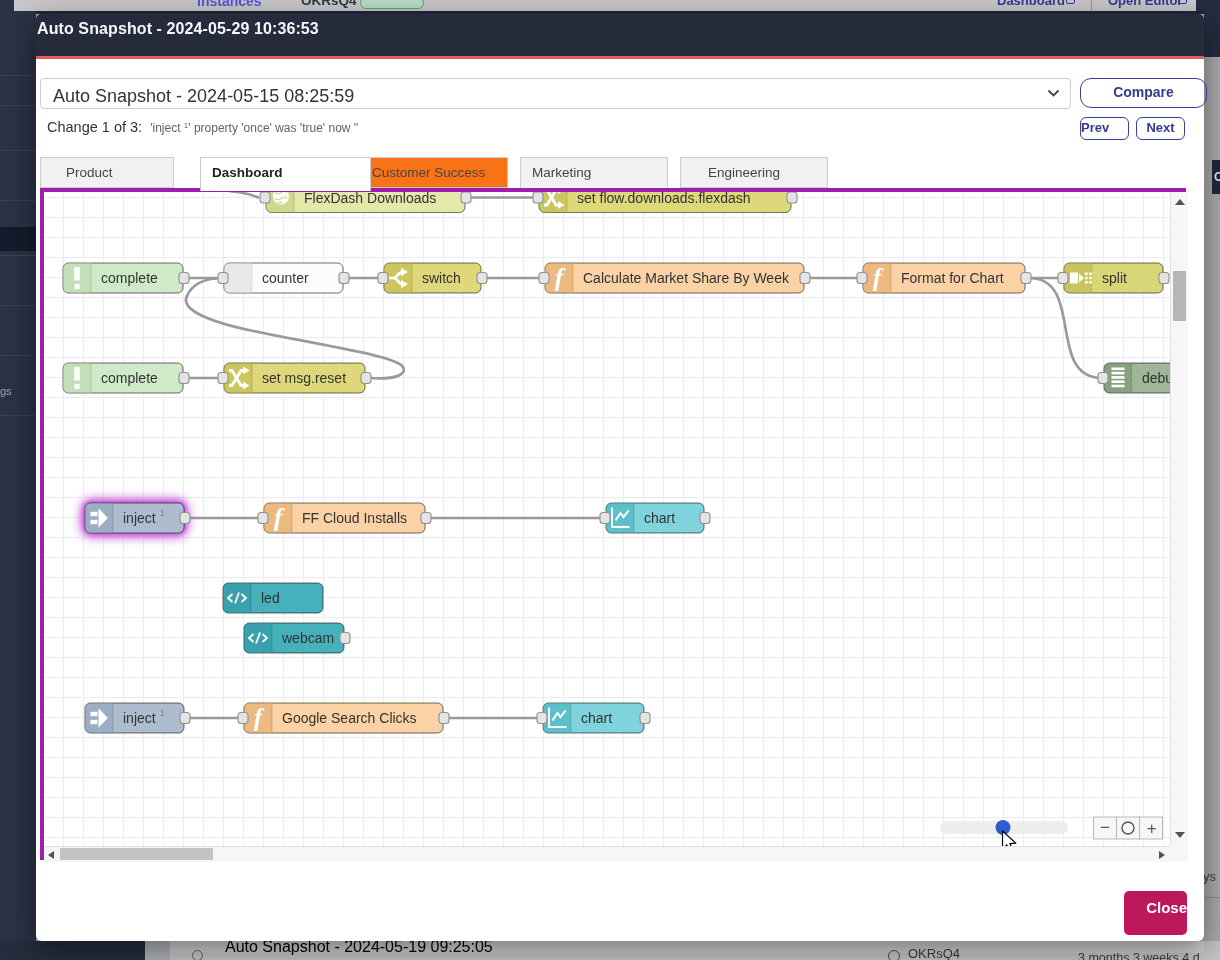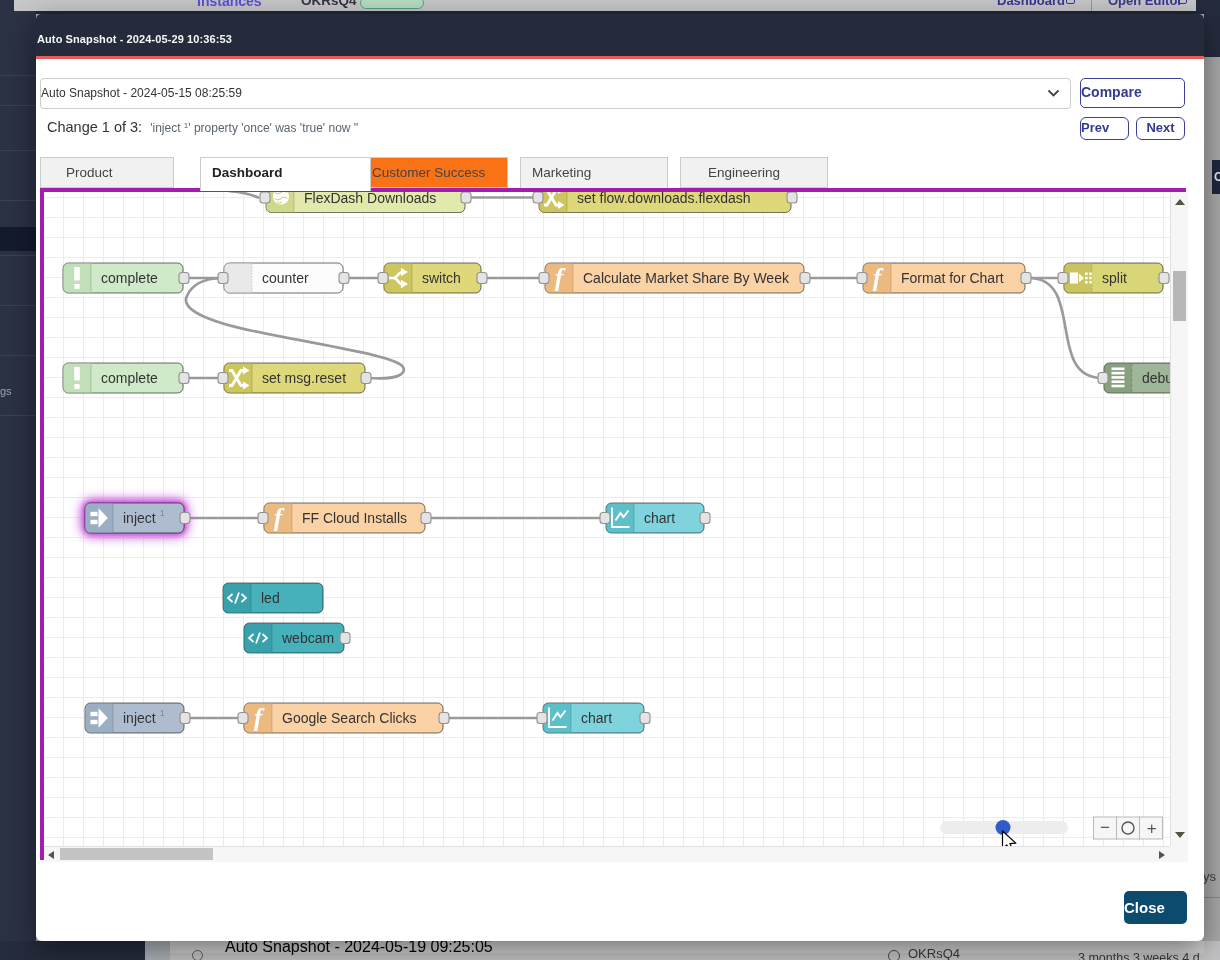--- a/index.html
+++ b/index.html
@@ -42,30 +42,30 @@
 <div class="abs" style="left:145px;top:941px;width:25px;height:19px;background:#aeb2b8"></div>
 <div class="abs" style="left:170px;top:941px;width:1034px;height:12px;background:#cfcfcf"></div>
 <div class="abs" style="left:225px;top:938px;color:#000000;font-size:16px">Auto Snapshot - 2024-05-19 09:25:05</div>
 <div class="abs" style="left:192px;top:950px;width:11px;height:11px;border:1.5px solid #5c5c5c;border-radius:50%"></div>
 <div class="abs" style="left:908px;top:946px;color:#3a3a3a;font-size:13px">OKRsQ4</div>
 <div class="abs" style="left:888px;top:950px;width:12px;height:12px;border:1.5px solid #4a4a4a;border-radius:50%"></div>
 <div class="abs" style="left:1078px;top:951px;color:#3a3a3a;font-size:12.5px">3 months 3 weeks 4 d</div>
 
 <div class="abs" style="left:36px;top:14px;width:1168px;height:927px;background:#fff;border-radius:5px 5px 6px 6px;box-shadow:0 8px 30px rgba(0,0,0,0.45)"></div>
 <div class="abs" style="left:36px;top:14px;width:1168px;height:42px;background:#252b3a;border-radius:5px 5px 0 0"></div>
-<div class="abs" style="left:37px;top:33px;color:#f6f7f9;font-weight:bold;font-size:11px;letter-spacing:0.1px">Auto Snapshot - 2024-05-29 10:36:53</div>
+<div class="abs" style="left:37px;top:20px;color:#f6f7f9;font-weight:bold;font-size:16px;letter-spacing:0.1px">Auto Snapshot - 2024-05-29 10:36:53</div>
 <div class="abs" style="left:36px;top:56px;width:1168px;height:3px;background:#e25c5c"></div>
 
 <div class="abs" style="left:40px;top:78px;width:1031px;height:31px;border:1px solid #ccc;border-radius:4px;background:#fff"></div>
-<div class="abs" style="left:41px;top:86px;color:#333;font-size:12px">Auto Snapshot - 2024-05-15 08:25:59</div>
+<div class="abs" style="left:53px;top:86px;color:#333;font-size:18px">Auto Snapshot - 2024-05-15 08:25:59</div>
 <svg class="abs" style="left:1047px;top:89px" width="13" height="9">
     <path d="M1.5,1.5 L6.5,6.5 L11.5,1.5" stroke="#444" stroke-width="1.8" fill="none"></path>
   </svg>
 
-<div class="abs" style="left:1080px;top:78px;width:105px;height:30px;border:1.4px solid #3a3f99;border-radius:5px;color:#333b8f;font-weight:bold;font-size:14px;line-height:27px">Compare</div>
+<div class="abs" style="left:1080px;top:78px;width:127px;height:30px;border:1.4px solid #3a3f99;border-radius:11px;color:#333b8f;font-weight:bold;font-size:14px;text-align:center;line-height:27px">Compare</div>
 
 <div class="abs" style="left:47px;top:119px;color:#333;font-size:14.5px">Change 1 of 3:&nbsp; <span style="font-size:12px;color:#5a6472">'inject&nbsp;<span style="font-size:8px;vertical-align:4px">1</span>'&nbsp;property 'once' was 'true' now ''</span></div>
 <div class="abs" style="left:1080px;top:117px;width:49px;height:23px;border:1.4px solid #3a3f99;border-radius:6px;color:#333b8f;font-weight:bold;font-size:13px;text-align:left;line-height:20px">Prev</div>
 <div class="abs" style="left:1136px;top:117px;width:49px;height:23px;border:1.4px solid #3a3f99;border-radius:6px;color:#333b8f;font-weight:bold;font-size:13px;text-align:center;line-height:20px">Next</div>
 
 <div style="position:absolute;left:40px;top:157px;width:134px;height:31px;background:#f1f1f1;border:1px solid #cbcbcb;color:#444;font-size:13.5px;line-height:29px;padding-left:25px">Product</div>
 <div style="position:absolute;left:200px;top:157px;width:158px;height:33px;background:#fff;border:1px solid #cbcbcb;border-bottom:none;z-index:3;font-weight:bold;color:#222;font-size:13.5px;line-height:30px;padding-left:11px;box-sizing:content-box">Dashboard</div>
 <div style="position:absolute;left:360px;top:157px;width:148px;height:31px;background:#f97316;border:1px solid #cbcbcb;color:#444;font-size:13.5px;line-height:29px;padding-left:11px">Customer Success</div>
 <div style="position:absolute;left:520px;top:157px;width:148px;height:35px;background:#f1f1f1;border:1px solid #cbcbcb;color:#444;font-size:13.5px;line-height:29px;padding-left:11px">Marketing</div>
 <div style="position:absolute;left:680px;top:157px;width:148px;height:31px;background:#f1f1f1;border:1px solid #cbcbcb;color:#444;font-size:13.5px;line-height:29px;padding-left:27px">Engineering</div>
@@ -325,12 +325,12 @@
   <svg class="abs" style="left:3px;top:658px" width="8" height="10">
       <polygon points="7,1 7,9 1,5" fill="#515544"></polygon>
     </svg>
   <svg class="abs" style="left:1114px;top:658px" width="8" height="10">
       <polygon points="1,1 1,9 7,5" fill="#515544"></polygon>
     </svg>
   <div class="abs" style="left:16px;top:656px;width:153px;height:12px;background:#c3c3c3"></div>
   <div class="abs" style="left:1126px;top:654px;width:18px;height:16px;background:#f6f6f6"></div>
 </div>
 
-<div class="abs" style="left:1124px;top:891px;width:63px;height:33px;background:#0c4a6e;border-radius:5px;color:#fff;font-weight:bold;font-size:15px;text-align:left;line-height:33px">Close</div>
+<div class="abs" style="left:1124px;top:891px;width:63px;height:44px;background:#be185d;border-radius:5px;color:#fff;font-weight:bold;font-size:15px;text-align:right;line-height:33px">Close</div>
 </body></html>

